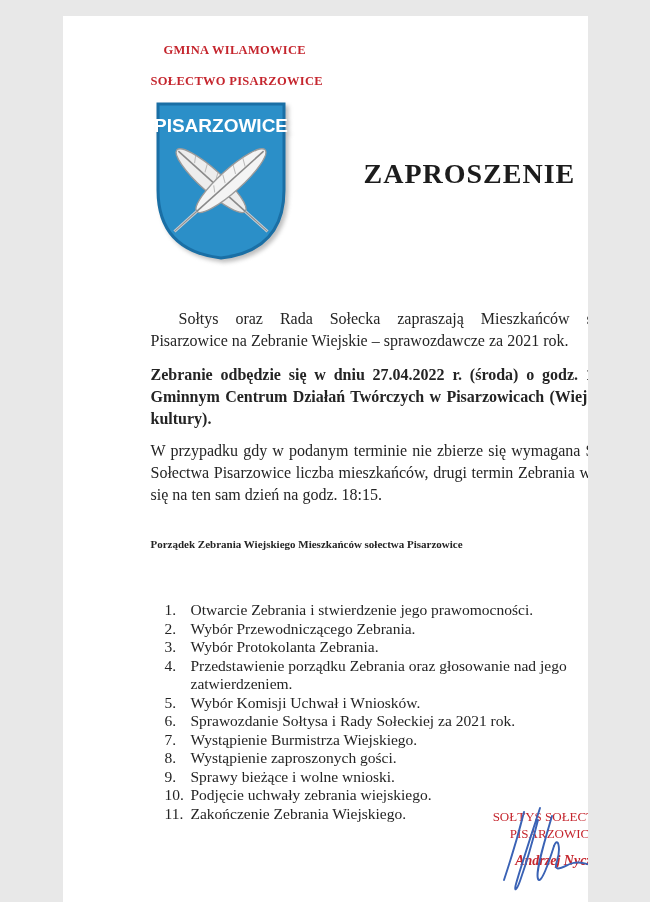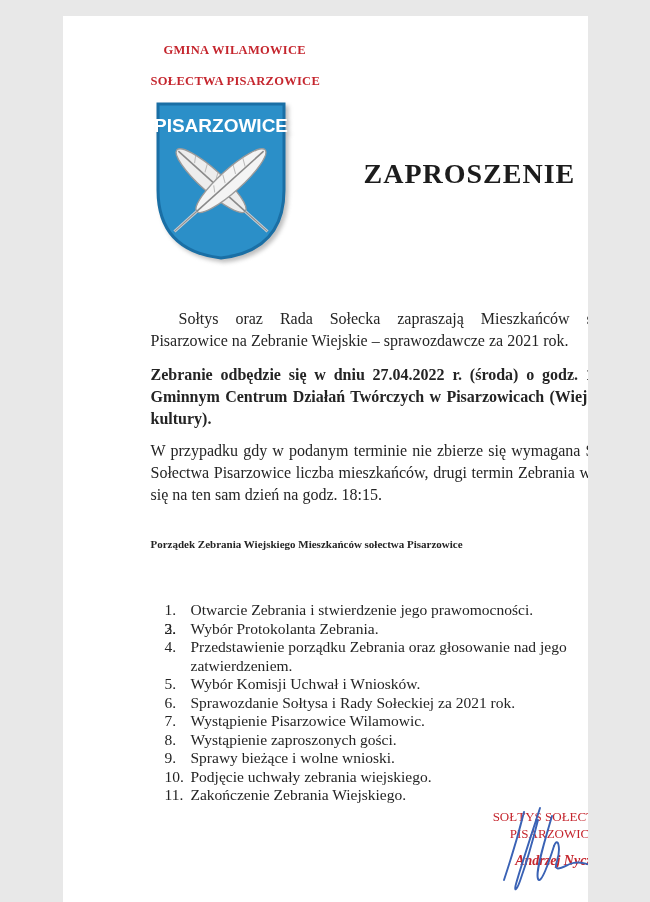--- a/index.html
+++ b/index.html
@@ -84,21 +84,21 @@
     position:absolute;left:425px;top:790px;width:150px;height:100px;
     z-index:2;pointer-events:none;
   }
 </style>
 </head>
 <body>
 
 <div class="page">
 
   <div class="org-line1">GMINA WILAMOWICE</div>
-  <div class="org-line2">SOŁECTWA PISARZOWICE</div>
+  <div class="org-line2">SOŁECTWO PISARZOWICE</div>
 
   <div class="artifact-dot"></div>
 
   <div class="crest">
     <svg viewBox="0 0 140 166">
       <defs>
         <clipPath id="shieldClip">
           <path d="M7,6 L133,6 L133,92 C133,132 112,155 70,160 C28,155 7,132 7,92 Z"></path>
         </clipPath>
       </defs>
@@ -135,40 +135,41 @@
     <div class="agenda-heading">Porządek Zebrania Wiejskiego Mieszkańców sołectwa Pisarzowice</div>
 
     <ol class="agenda">
 
     <li>
         <span class="num">1.</span>
         <span class="txt">Otwarcie Zebrania i stwierdzenie jego prawomocności.</span>
       </li>
         <li>
         <span class="num">2.</span>
+        <span class="txt">Wybór Przewodniczącego Zebrania.</span>
       </li>
         <li>
         <span class="num">3.</span>
         <span class="txt">Wybór Protokolanta Zebrania.</span>
       </li>
         <li>
         <span class="num">4.</span>
         <span class="txt">Przedstawienie porządku Zebrania oraz głosowanie nad jego zatwierdzeniem.</span>
       </li>
         <li>
         <span class="num">5.</span>
         <span class="txt">Wybór Komisji Uchwał i Wniosków.</span>
       </li>
         <li>
         <span class="num">6.</span>
         <span class="txt">Sprawozdanie Sołtysa i Rady Sołeckiej za 2021 rok.</span>
       </li>
         <li>
         <span class="num">7.</span>
-        <span class="txt">Wystąpienie Pisarzowice Wilamowic.</span>
+        <span class="txt">Wystąpienie Burmistrza Wiejskiego.</span>
       </li>
         <li>
         <span class="num">8.</span>
         <span class="txt">Wystąpienie zaproszonych gości.</span>
       </li>
         <li>
         <span class="num">9.</span>
         <span class="txt">Sprawy bieżące i wolne wnioski.</span>
       </li>
         <li>

